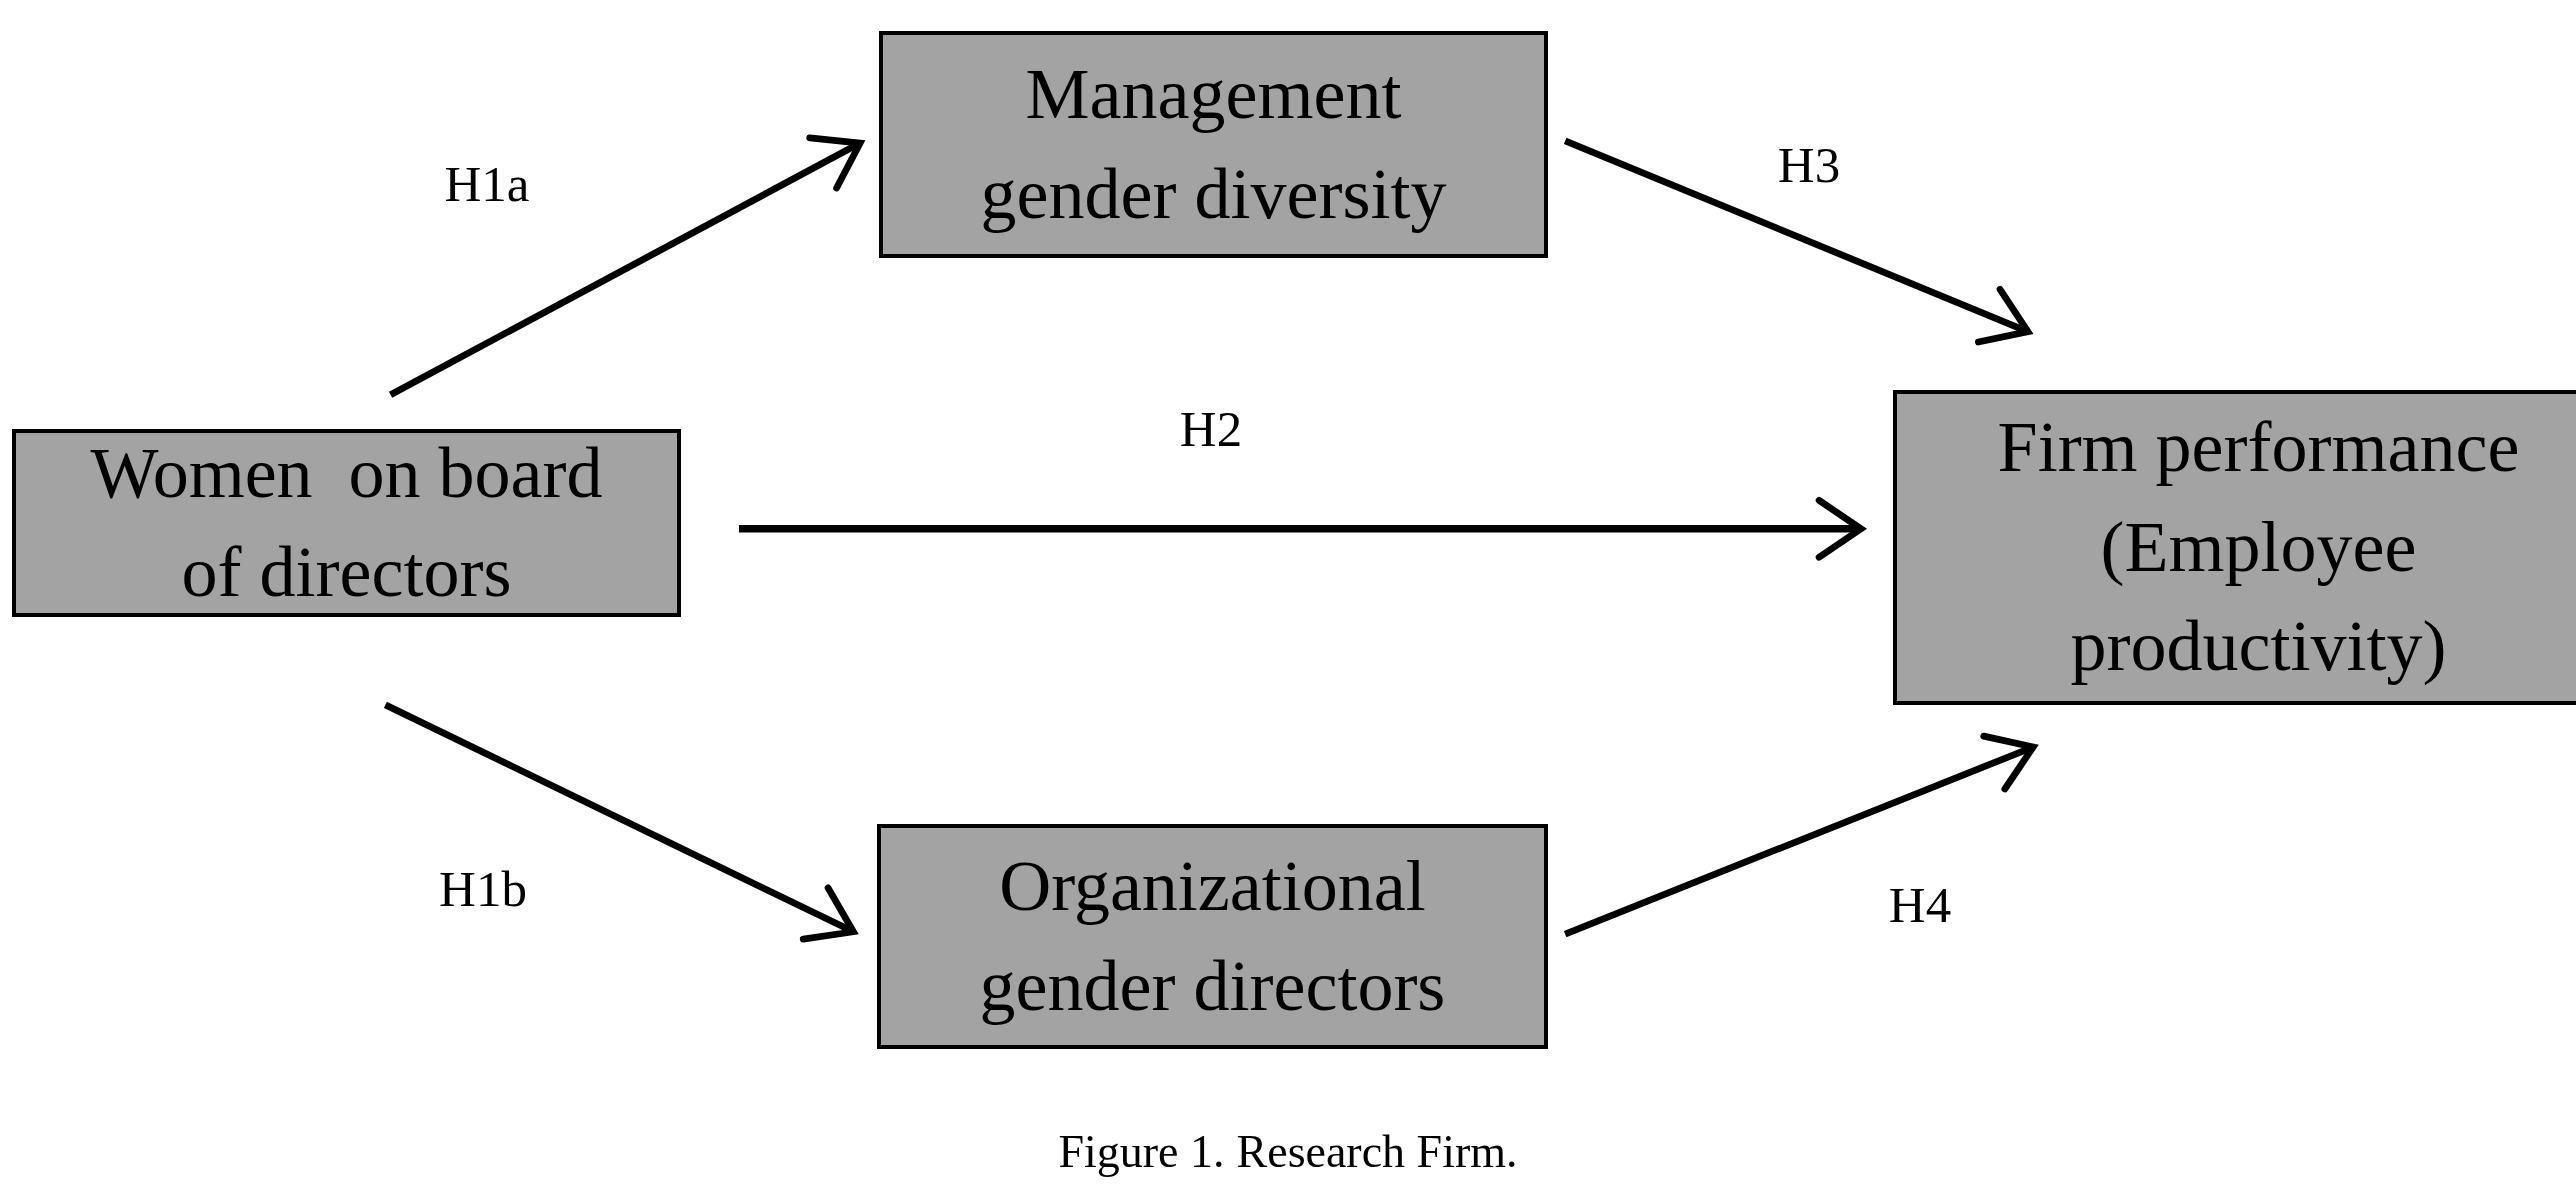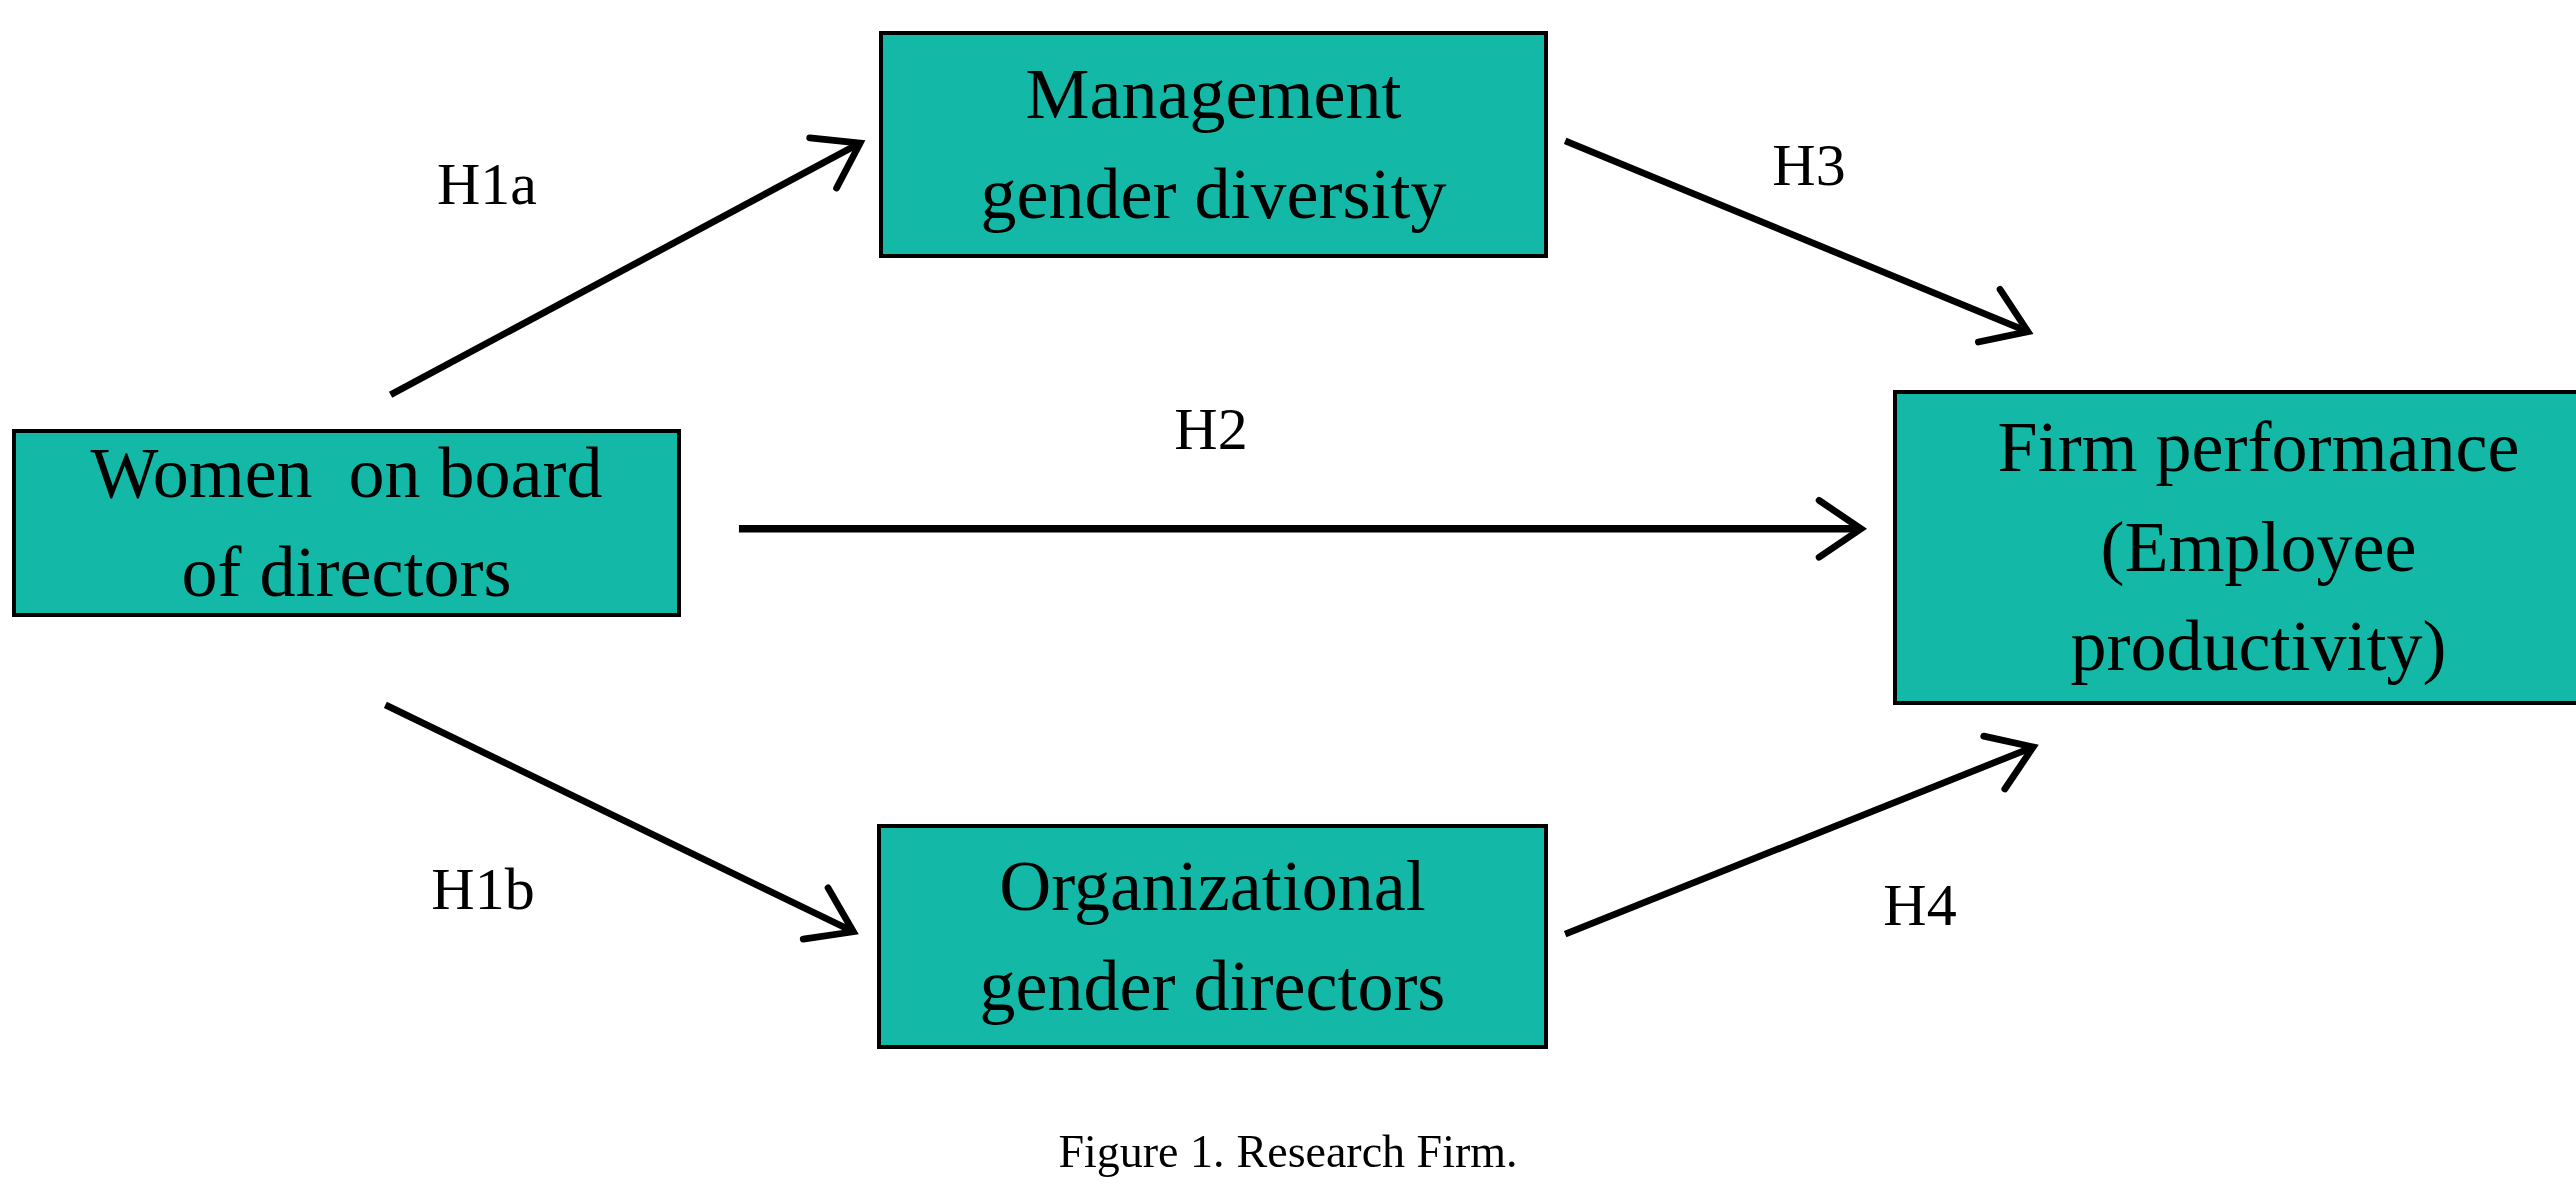--- a/index.html
+++ b/index.html
@@ -19,42 +19,42 @@
   .arrows-layer {
     position: absolute;
     left: 0;
     top: 0;
     width: 100%;
     height: 100%;
   }
   .node {
     position: absolute;
     border: 4.5px solid #000000;
-    background: #14b8a6;
+    background: #a3a3a3;
     display: flex;
     align-items: center;
     justify-content: center;
     text-align: center;
     box-sizing: border-box;
     font-family: Liberation Serif, serif;
   }
   .node-label {
     font-size: 72px;
     line-height: 1.38;
     white-space: pre-wrap;
   }
   .node-women         { left: 12px;   top: 429px;  width: 669px; height: 188px; }
   .node-management    { left: 879px; top: 31px;   width: 669px; height: 227px; }
   .node-organizational{ left: 877px; top: 824px; width: 671px; height: 225px; }
   .node-firm          { left: 1893px; top: 390px;  width: 731px; height: 315px; }
 
   .hlabel {
     position: absolute;
     transform: translate(-50%, -50%);
-    font-size: 60px;
+    font-size: 51px;
     line-height: 1;
     white-space: nowrap;
   }
   .hlabel-h1a { left: 487px;  top: 184px;  }
   .hlabel-h2  { left: 1211px; top: 429px;  }
   .hlabel-h3  { left: 1809px; top: 165px;  }
   .hlabel-h1b { left: 483px;  top: 889px; text-align: center; }
   .hlabel-h4  { left: 1920px; top: 905px; }
 
   .caption {

